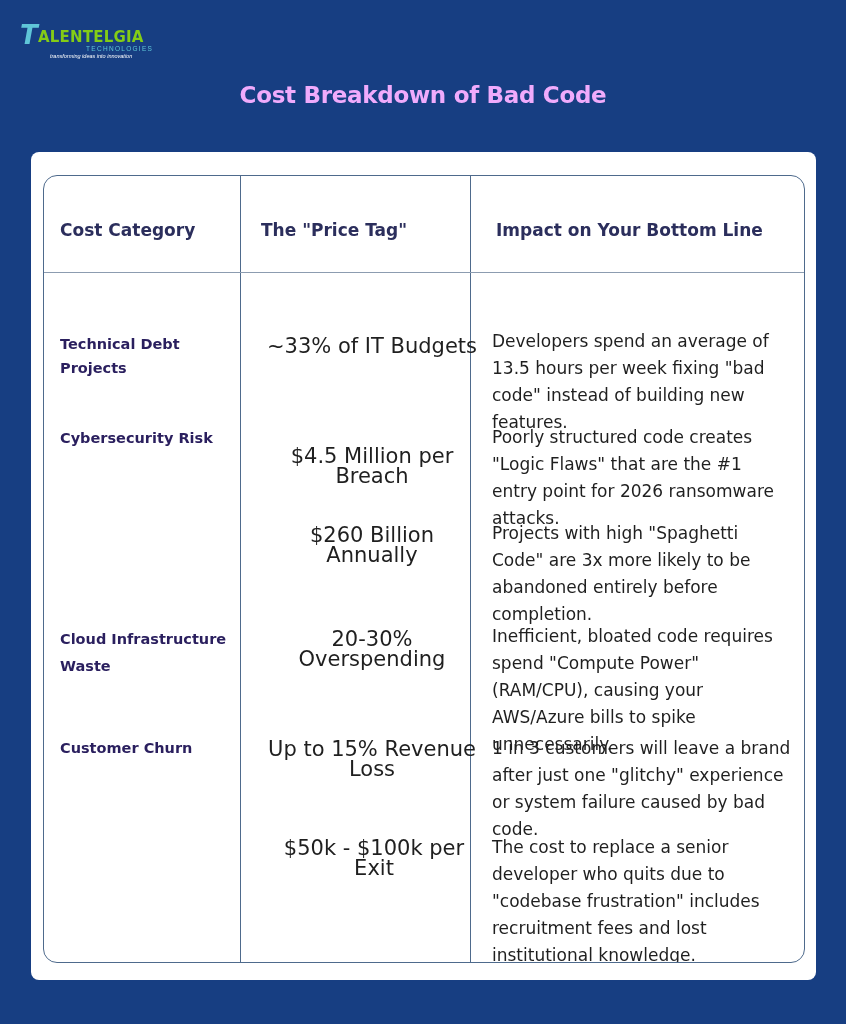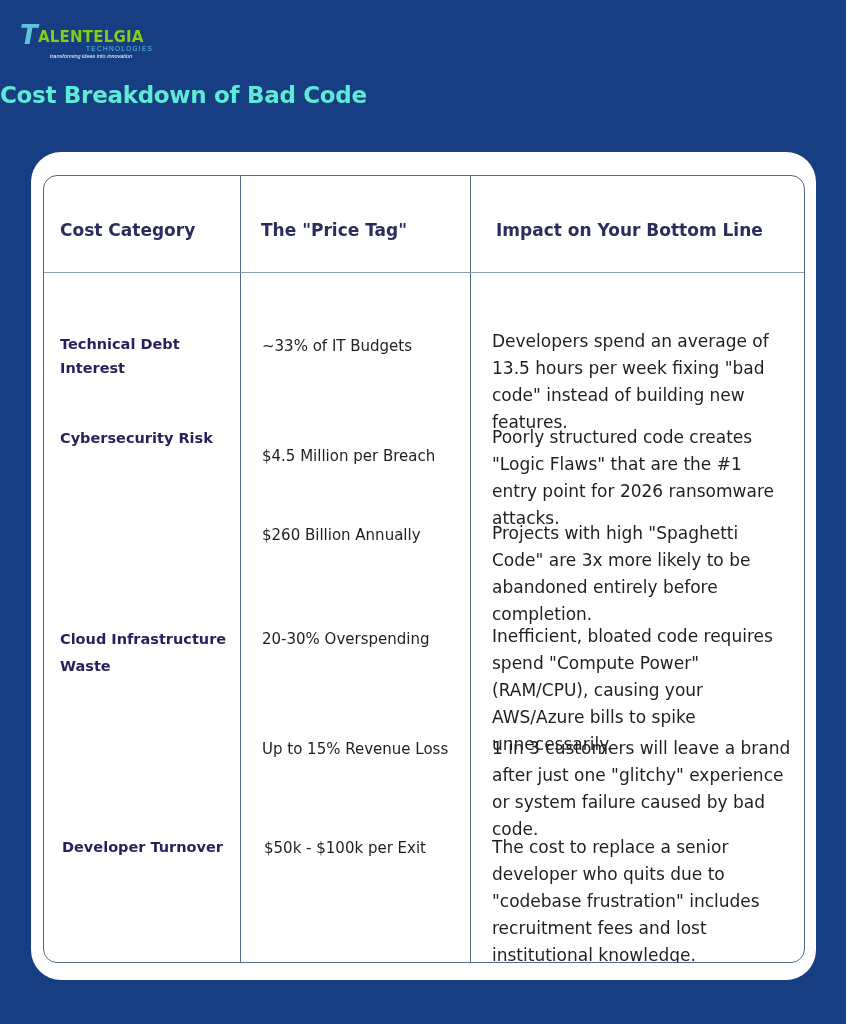--- a/index.html
+++ b/index.html
@@ -25,48 +25,48 @@
   }
   .logo-sub {
     position: absolute; left: 66px; top: 23px;
     font-size: 6.5px; color: #5fc6d8; letter-spacing: 1.3px;
   }
   .logo-tag {
     position: absolute; left: 30px; top: 31px;
     font-size: 5.5px; color: #ffffff; font-style: italic; white-space: nowrap;
   }
   .title {
-    position: absolute; left: 0; right: 0; top: 82px; 
+    position: absolute; left: 0; right: 0; top: 82px; text-align: center;
     font-family: "DejaVu Sans", sans-serif; font-weight: bold;
-    font-size: 23px; color: #5eead4; letter-spacing: -0.3px;
+    font-size: 23px; color: #f0abfc; letter-spacing: -0.3px;
   }
   .card {
     position: absolute; left: 31px; top: 152px; width: 785px; height: 828px;
-    background: #ffffff; border-radius: 30px;
+    background: #ffffff; border-radius: 8px;
   }
   .table {
     position: absolute; left: 12px; top: 23px; width: 762px; height: 788px;
     border: 1px solid #4e6a8c; border-radius: 14px; overflow: hidden;
   }
   .vline { position: absolute; top: 0; bottom: 0; width: 1px; background: #4e6a8c; }
   .hline { position: absolute; left: 0; right: 0; height: 1px; background: #8c9cb0; top: 96px; }
   .th {
     position: absolute; top: 44px;
     font-family: "DejaVu Sans", sans-serif; font-weight: bold;
     font-size: 17px; color: #2b2e5c;
   }
   .cat {
     position: absolute; left: 16px; width: 185px;
     font-family: "DejaVu Sans", sans-serif; font-weight: bold;
     font-size: 14.5px; line-height: 24px; color: #2a1f5e;
   }
   .price {
     position: absolute; width: 220px;
     font-family: "DejaVu Sans", sans-serif;
-    font-size: 15px; line-height: 20px; color: #1f1f1f;
+    font-size: 21px; line-height: 20px; color: #1f1f1f; text-align: center;
   }
   .impact {
     position: absolute; left: 448px; width: 300px;
     font-family: "DejaVu Sans", sans-serif;
     font-size: 17px; line-height: 27px; color: #1f1f1f;
   }
 </style>
 </head>
 <body>
 
@@ -82,35 +82,35 @@
 <div class="card">
   <div class="table">
     <div class="vline" style="left:196px"></div>
     <div class="vline" style="left:426px"></div>
     <div class="hline"></div>
 
     <div class="th" style="left:16px">Cost Category</div>
     <div class="th" style="left:217px">The "Price Tag"</div>
     <div class="th" style="left:452px">Impact on Your Bottom Line</div>
 
-    <div class="cat" style="top:156px">Technical Debt Interest</div>
+    <div class="cat" style="top:156px">Technical Debt Projects</div>
     <div class="price" style="left:218px;top:160px">~33% of IT Budgets</div>
     <div class="impact" style="top:152px">Developers spend an average of 13.5 hours per week fixing "bad code" instead of building new features.</div>
 
     <div class="cat" style="top:250px">Cybersecurity Risk</div>
     <div class="price" style="left:218px;top:270px">$4.5 Million per Breach</div>
     <div class="impact" style="top:248px">Poorly structured code creates "Logic Flaws" that are the #1 entry point for 2026 ransomware attacks.</div>
 
     <div class="price" style="left:218px;top:349px">$260 Billion Annually</div>
     <div class="impact" style="top:344px">Projects with high "Spaghetti Code" are 3x more likely to be abandoned entirely before completion.</div>
 
     <div class="cat" style="top:450px;width:175px;line-height:27px">Cloud Infrastructure Waste</div>
     <div class="price" style="left:218px;top:453px">20-30% Overspending</div>
     <div class="impact" style="top:447px">Inefficient, bloated code requires spend "Compute Power" (RAM/CPU), causing your AWS/Azure bills to spike unnecessarily.</div>
 
+    <div class="cat" style="top:560px">Customer Churn</div>
     <div class="price" style="left:218px;top:563px">Up to 15% Revenue Loss</div>
     <div class="impact" style="top:559px">1 in 3 customers will leave a brand after just one "glitchy" experience or system failure caused by bad code.</div>
 
-    <div class="cat" style="left:18px;top:659px">Developer Turnover</div>
     <div class="price" style="left:220px;top:662px">$50k - $100k per Exit</div>
     <div class="impact" style="top:658px">The cost to replace a senior developer who quits due to "codebase frustration" includes recruitment fees and lost institutional knowledge.</div>
   </div>
 </div>
 
 </body></html>

